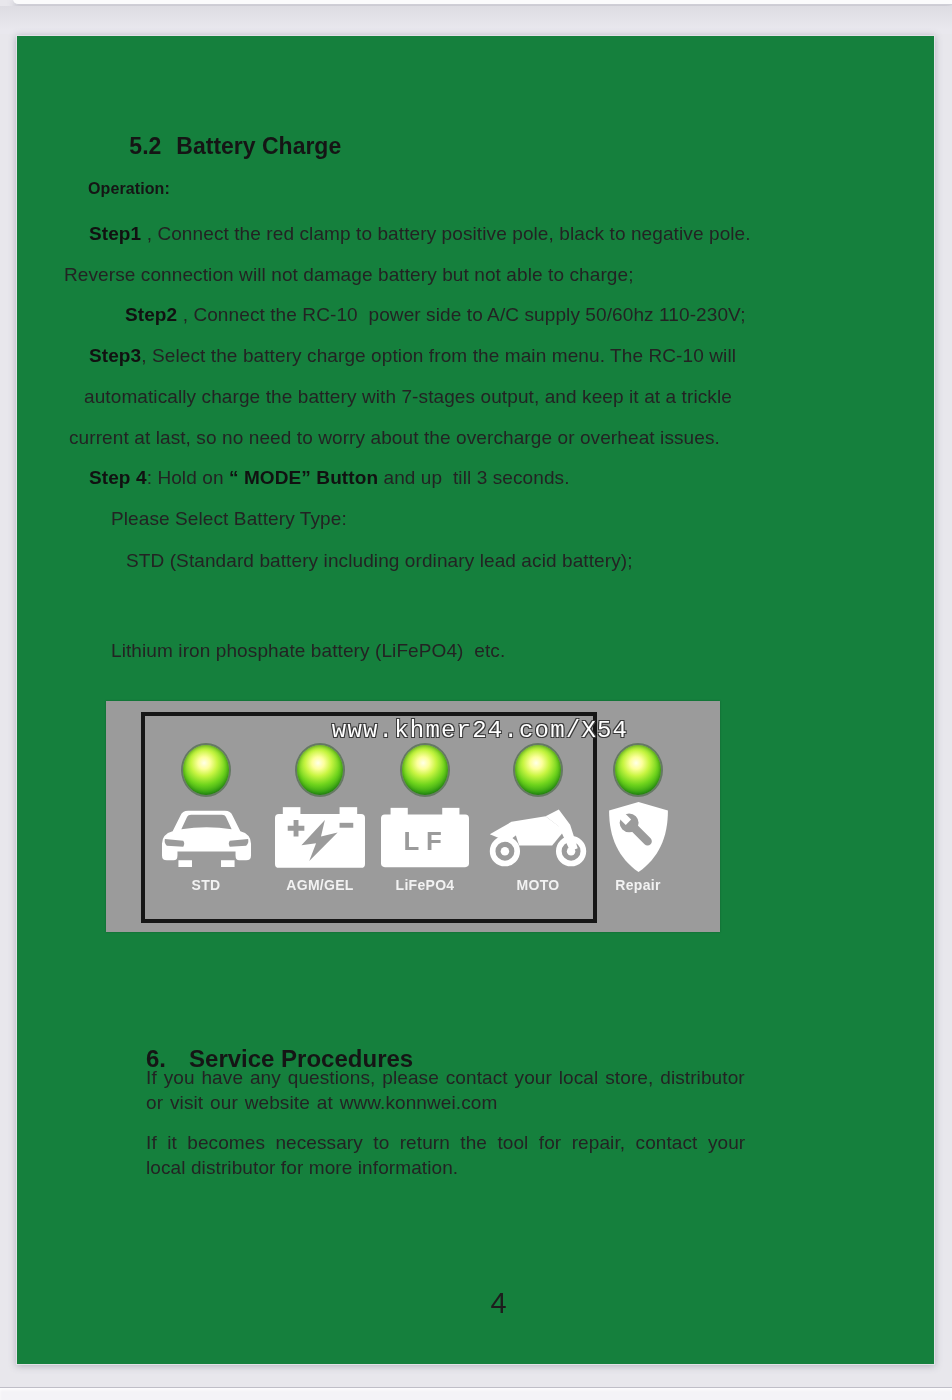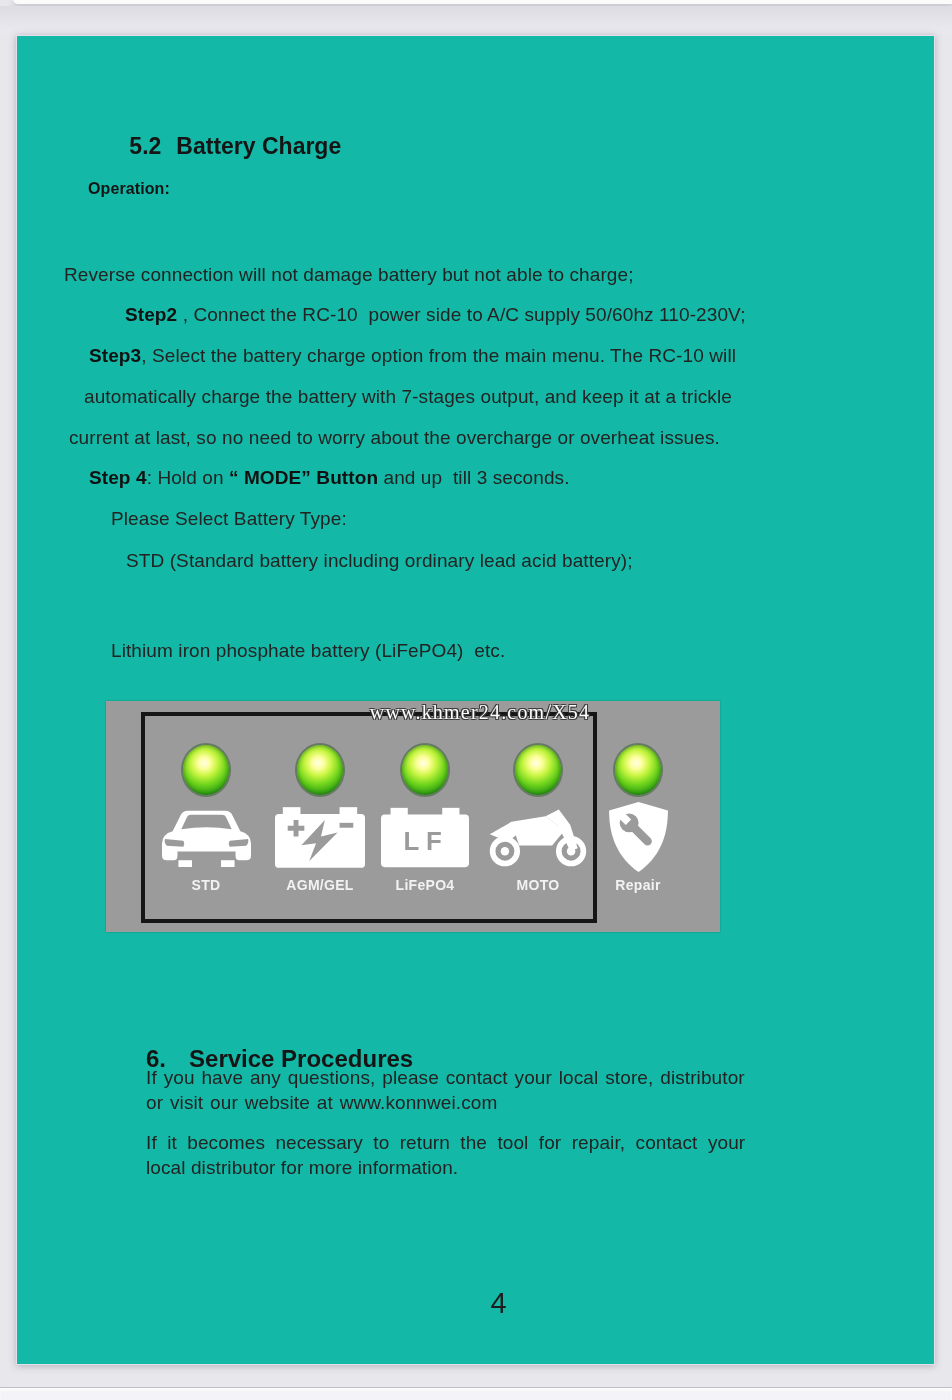--- a/index.html
+++ b/index.html
@@ -22,21 +22,21 @@
   }
   
   .next-page {
     position:absolute; bottom:0; left:0; right:0; height:13px;
     background:#f4f3f7; border-top:1px solid #bfbec7;
     box-shadow:inset 0 2px 3px rgba(255,255,255,0.8);
   }
   
   .page {
     position:absolute; left:16px; top:35px; width:919px; height:1330px;
-    background:#14b8a6; border:1px solid #e2e1e7;
+    background:#15803d; border:1px solid #e2e1e7;
     box-shadow:0 1px 7px rgba(110,110,130,0.45);
   }
   .h52 {
     position:absolute; top:70px; left:74px;
     font-size:23px; font-weight:bold; color:#151515; white-space:pre;
   }
   .h52 .hnum { margin-right:15px; }
   .line {
     position:absolute; font-size:19px; color:#232323; white-space:pre;
     letter-spacing:0.1px;
@@ -58,22 +58,22 @@
   
   .panel {
     position:absolute; top:665px; left:89px; width:614px; height:231px;
     background:#9b9b9b; box-shadow:0 0 2px rgba(0,0,0,0.25);
   }
   .panel-frame {
     position:absolute; top:11px; left:35px; width:456px; height:211px;
     border:4px solid #161616;
   }
   .watermark {
-    position:absolute; top:0; left:374px; transform:translateX(-50%);
-    font-family:Liberation Serif, serif; font-size:20px; color:#fff;
+    position:absolute; top:16px; left:374px; transform:translateX(-50%);
+    font-family:Liberation Mono, monospace; font-size:24px; color:#fff;
     letter-spacing:1.2px; white-space:pre; z-index:3;
     text-shadow:-1px -1px 0 #3a3a3a, 1px -1px 0 #3a3a3a,
                 -1px 1px 0 #3a3a3a, 1px 1px 0 #3a3a3a;
   }
   .mode {
     position:absolute; top:44px; width:120px;
     display:flex; flex-direction:column; align-items:center; z-index:2;
   }
   .m1 { left:40px; }  .m2 { left:154px; } .m3 { left:259px; }
   .m4 { left:372px; } .m5 { left:472px; }
@@ -115,20 +115,21 @@
   <div class="top-shade"></div>
 
   <div class="page">
 
     <div class="h52">
       <span class="hnum">5.2</span><span>Battery Charge</span>
     </div>
 
     <div class="line op">Operation:</div>
 
+    <div class="line l1"><b>Step1</b><span> , Connect the red clamp to battery positive pole, black to negative pole.</span></div>
     <div class="line l2">Reverse connection will not damage battery but not able to charge;</div>
 
     <div class="line l3"><b>Step2</b><span> , Connect the RC-10  power side to A/C supply 50/60hz 110-230V;</span></div>
 
     <div class="line l4"><b>Step3</b><span>, Select the battery charge option from the main menu. The RC-10 will</span></div>
     <div class="line l5">automatically charge the battery with 7-stages output, and keep it at a trickle</div>
     <div class="line l6">current at last, so no need to worry about the overcharge or overheat issues.</div>
 
     <div class="line l7"><b>Step 4</b><span>: Hold on </span><b>“ MODE” Button</b><span> and up  till 3 seconds.</span></div>
 

